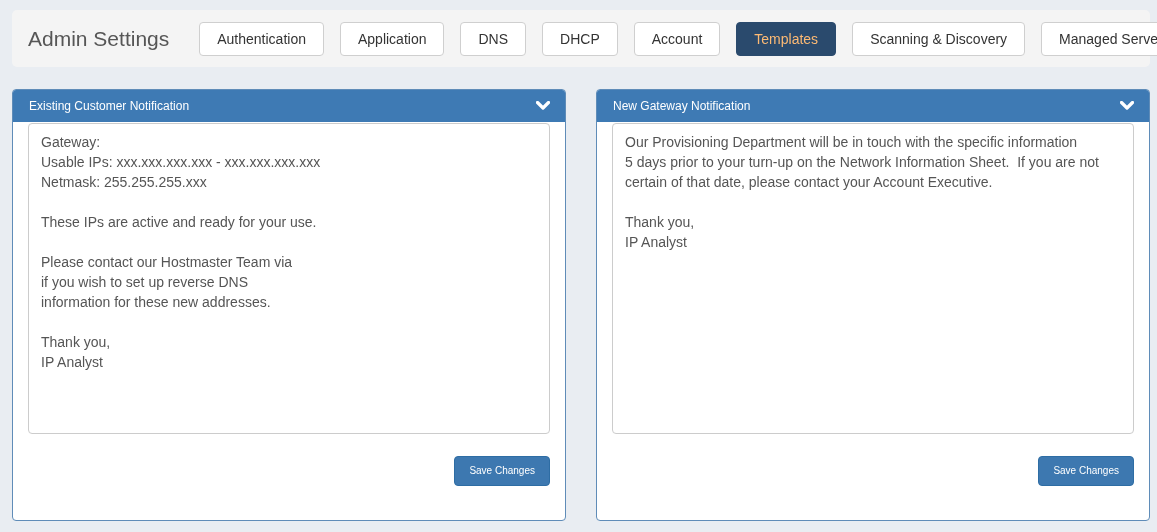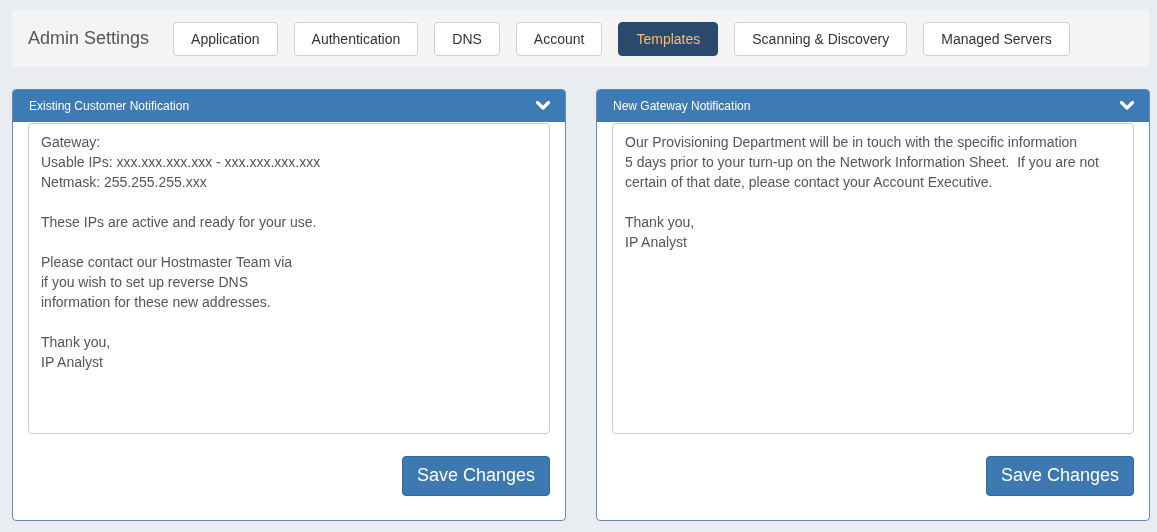--- a/index.html
+++ b/index.html
@@ -14,23 +14,23 @@
   .topbar {
     margin: 10px 7px 0 12px;
     height: 57px;
     background: #f4f4f4;
     border-radius: 5px;
     display: flex;
     align-items: center;
     padding: 0 16px;
   }
   .topbar-title {
-    font-size: 18px;
+    font-size: 21px;
     color: #565656;
-    margin-right: 24px;
+    margin-right: 30px;
     white-space: nowrap;
   }
   .tabs { display: flex; gap: 16px; align-items: center; }
   .tab-btn {
     background: #ffffff;
     border: 1px solid #cfcfcf;
     border-radius: 4px;
     color: #333333;
     font-size: 14px;
     font-family: "Liberation Sans", sans-serif;
@@ -96,36 +96,37 @@
   .panel-footer {
     margin-top: 22px;
     display: flex;
     justify-content: flex-end;
   }
   .save-btn {
     background: #3d78b0;
     border: 1px solid #2e6da4;
     border-radius: 4px;
     color: #ffffff;
-    font-size: 18px;
+    font-size: 10px;
     font-family: "Liberation Sans", sans-serif;
     padding: 8px 14px;
     cursor: pointer;
     line-height: 1.2;
   }
 </style>
 </head>
 <body>
 
 <div class="topbar">
   <div class="topbar-title">Admin Settings</div>
   <div class="tabs">
+    <button class="tab-btn">Authentication</button>
     <button class="tab-btn">Application</button>
-    <button class="tab-btn">Authentication</button>
     <button class="tab-btn">DNS</button>
+    <button class="tab-btn">DHCP</button>
     <button class="tab-btn">Account</button>
     <button class="tab-btn active">Templates</button>
     <button class="tab-btn">Scanning &amp; Discovery</button>
     <button class="tab-btn">Managed Servers</button>
   </div>
 </div>
 
 <div class="panels">
 
   <div class="panel">

